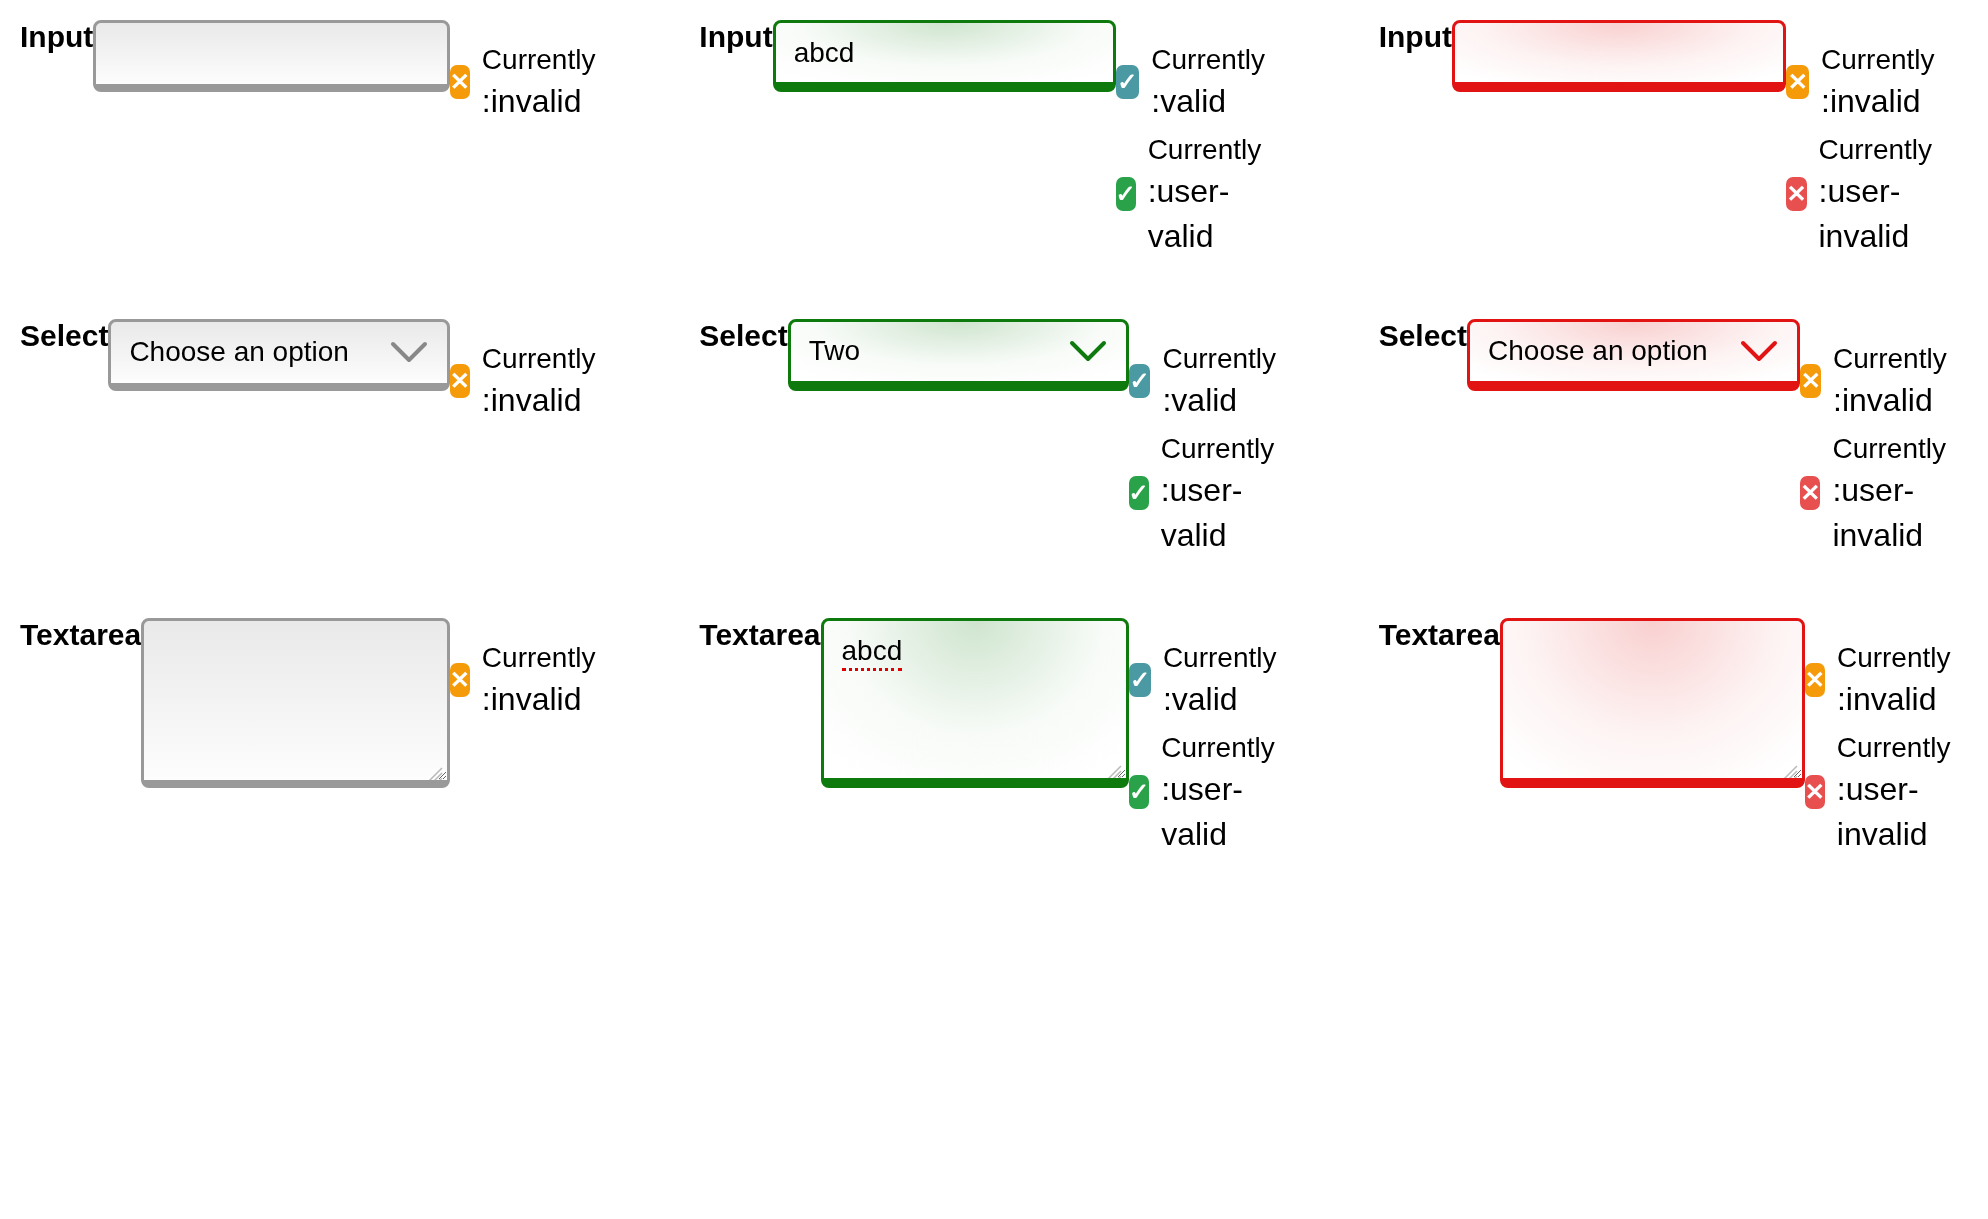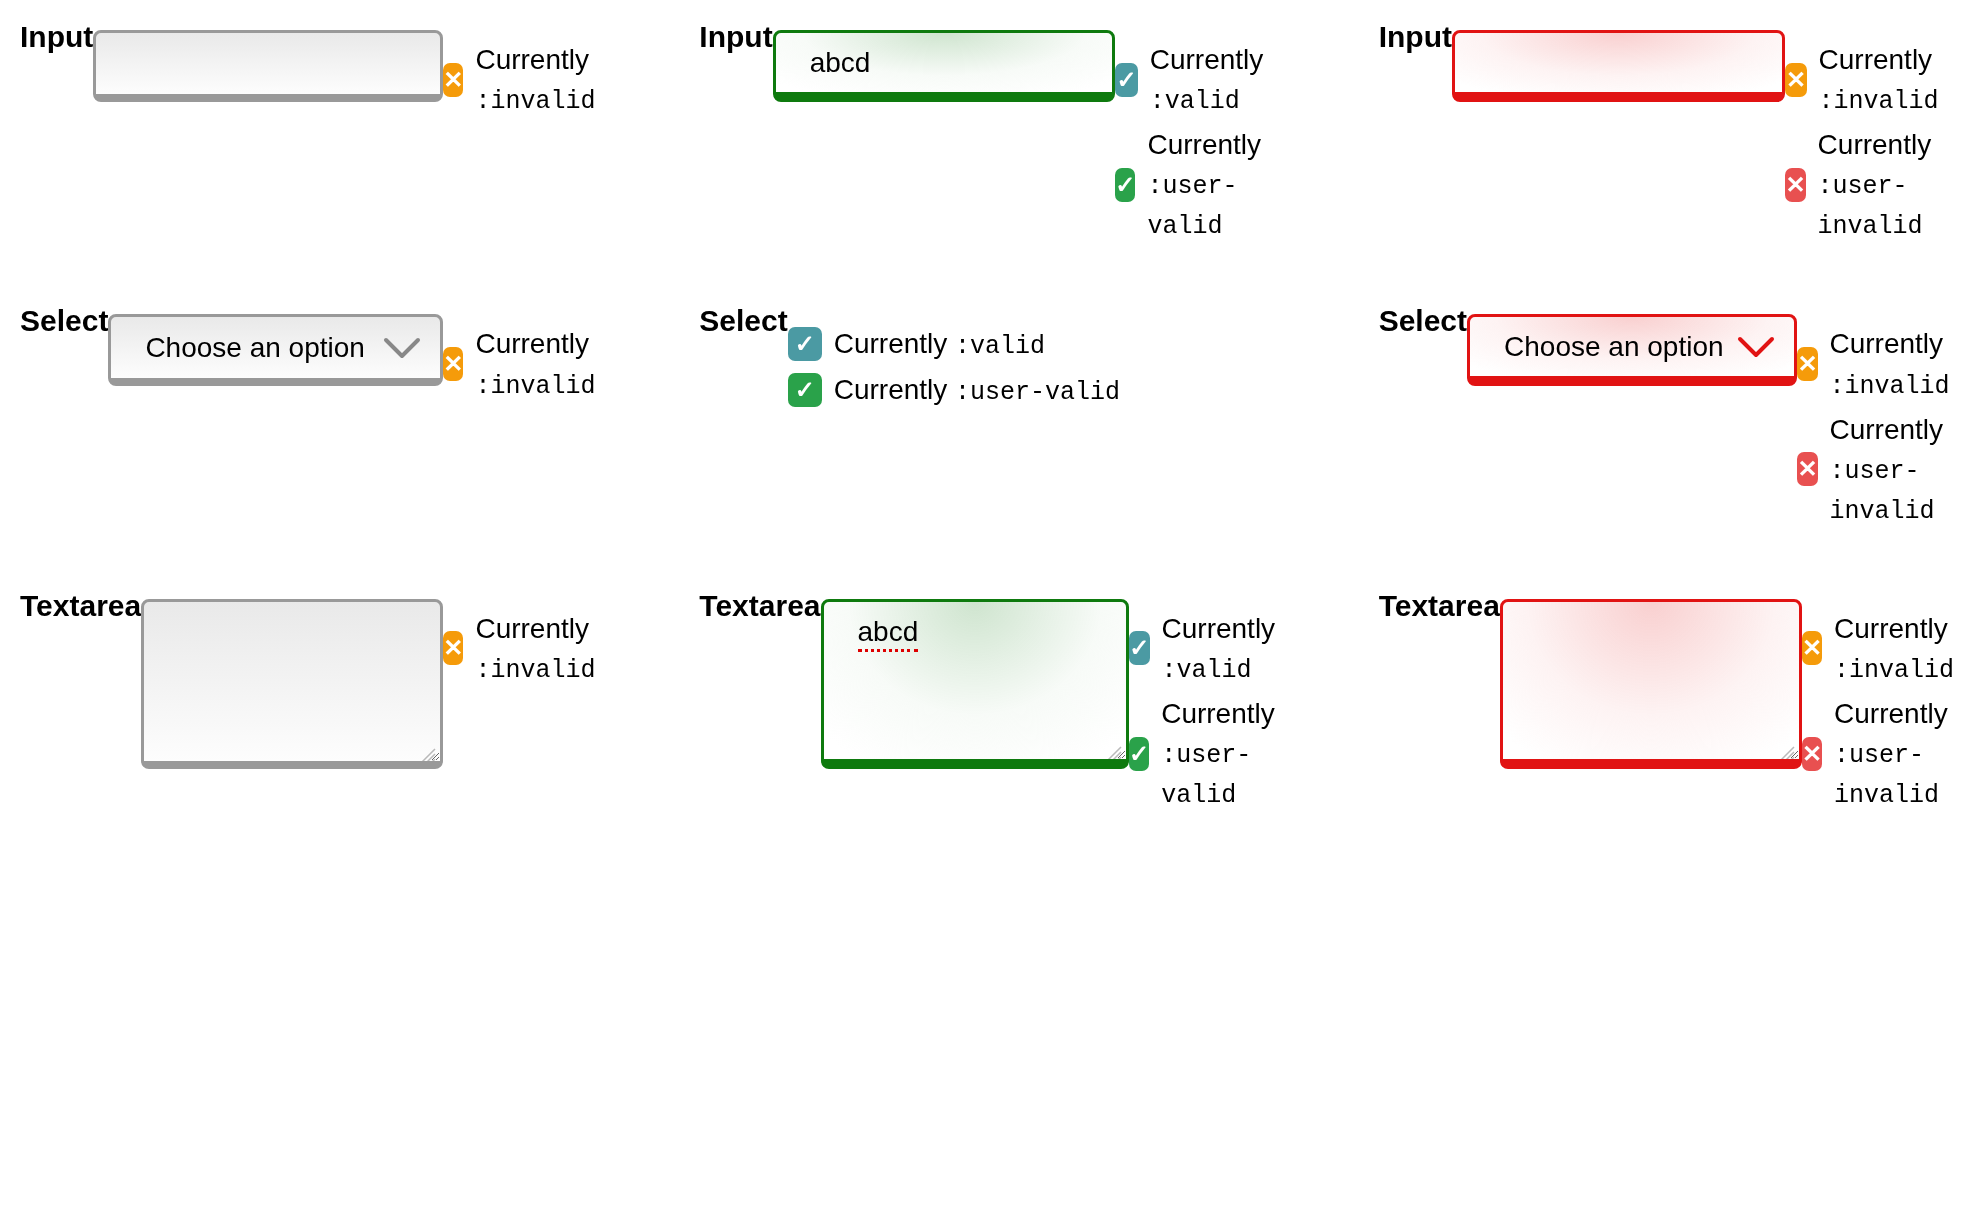--- a/index.html
+++ b/index.html
@@ -28,27 +28,26 @@
     .label {
       font-weight: 700;
       font-size: 30px;
       margin-bottom: 10px;
     }
     .control {
       width: 100%;
       height: 72px;
       border-radius: 8px;
       border: 3px solid;
-      padding: 0 34px;
+      padding: 0 18px;
       font-size: 28px;
       font-family: inherit;
       display: flex;
       align-items: center;
       position: relative;
-      margin-top: 10px;
     }
     .control.textarea {
       height: 170px;
       align-items: flex-start;
       padding-top: 14px;
       resize: both;
       overflow: auto;
     }
     .control.select {
       justify-content: space-between;
@@ -95,22 +94,22 @@
       gap: 12px;
       margin-top: 6px;
       font-size: 28px;
       line-height: 1.4;
     }
     .status-icon {
       font-size: 30px;
       line-height: 1;
     }
     .status-text .code {
-      font-family: Liberation Mono, monospace;
-      font-size: 25px;
+      font-family: Liberation Sans, sans-serif;
+      font-size: 32px;
     }
     .textarea-grip {
       position: absolute;
       right: 4px;
       bottom: 4px;
       width: 18px;
       height: 18px;
       opacity: 0.5;
       pointer-events: none;
     }
@@ -205,20 +204,28 @@
       <span class="status-text">
         <span>Currently </span><span class="code">:invalid</span>
       </span>
     </div>
 
         </div>
       </div>
 
       <div class="cell">
         <div class="label">Select</div>
+        <div class="control select state-valid">
+        <span>Two</span>
+        <span class="chevron chevron-valid">
+    <svg viewBox="0 0 40 24">
+            <path d="M4 4 L20 20 L36 4" fill="none" stroke-width="4" stroke-linecap="round" stroke-linejoin="round"></path>
+          </svg>
+  </span>
+      </div>
         <div class="status-list">
 
     <div class="status-line">
       <span class="status-icon" style="display:inline-flex;align-items:center;justify-content:center;width:34px;height:34px;border-radius:7px;background:#4b9aa3;color:#ffffff;font-weight:900;font-size:24px;">✓</span>
       <span class="status-text">
         <span>Currently </span><span class="code">:valid</span>
       </span>
     </div>
 
     <div class="status-line">

